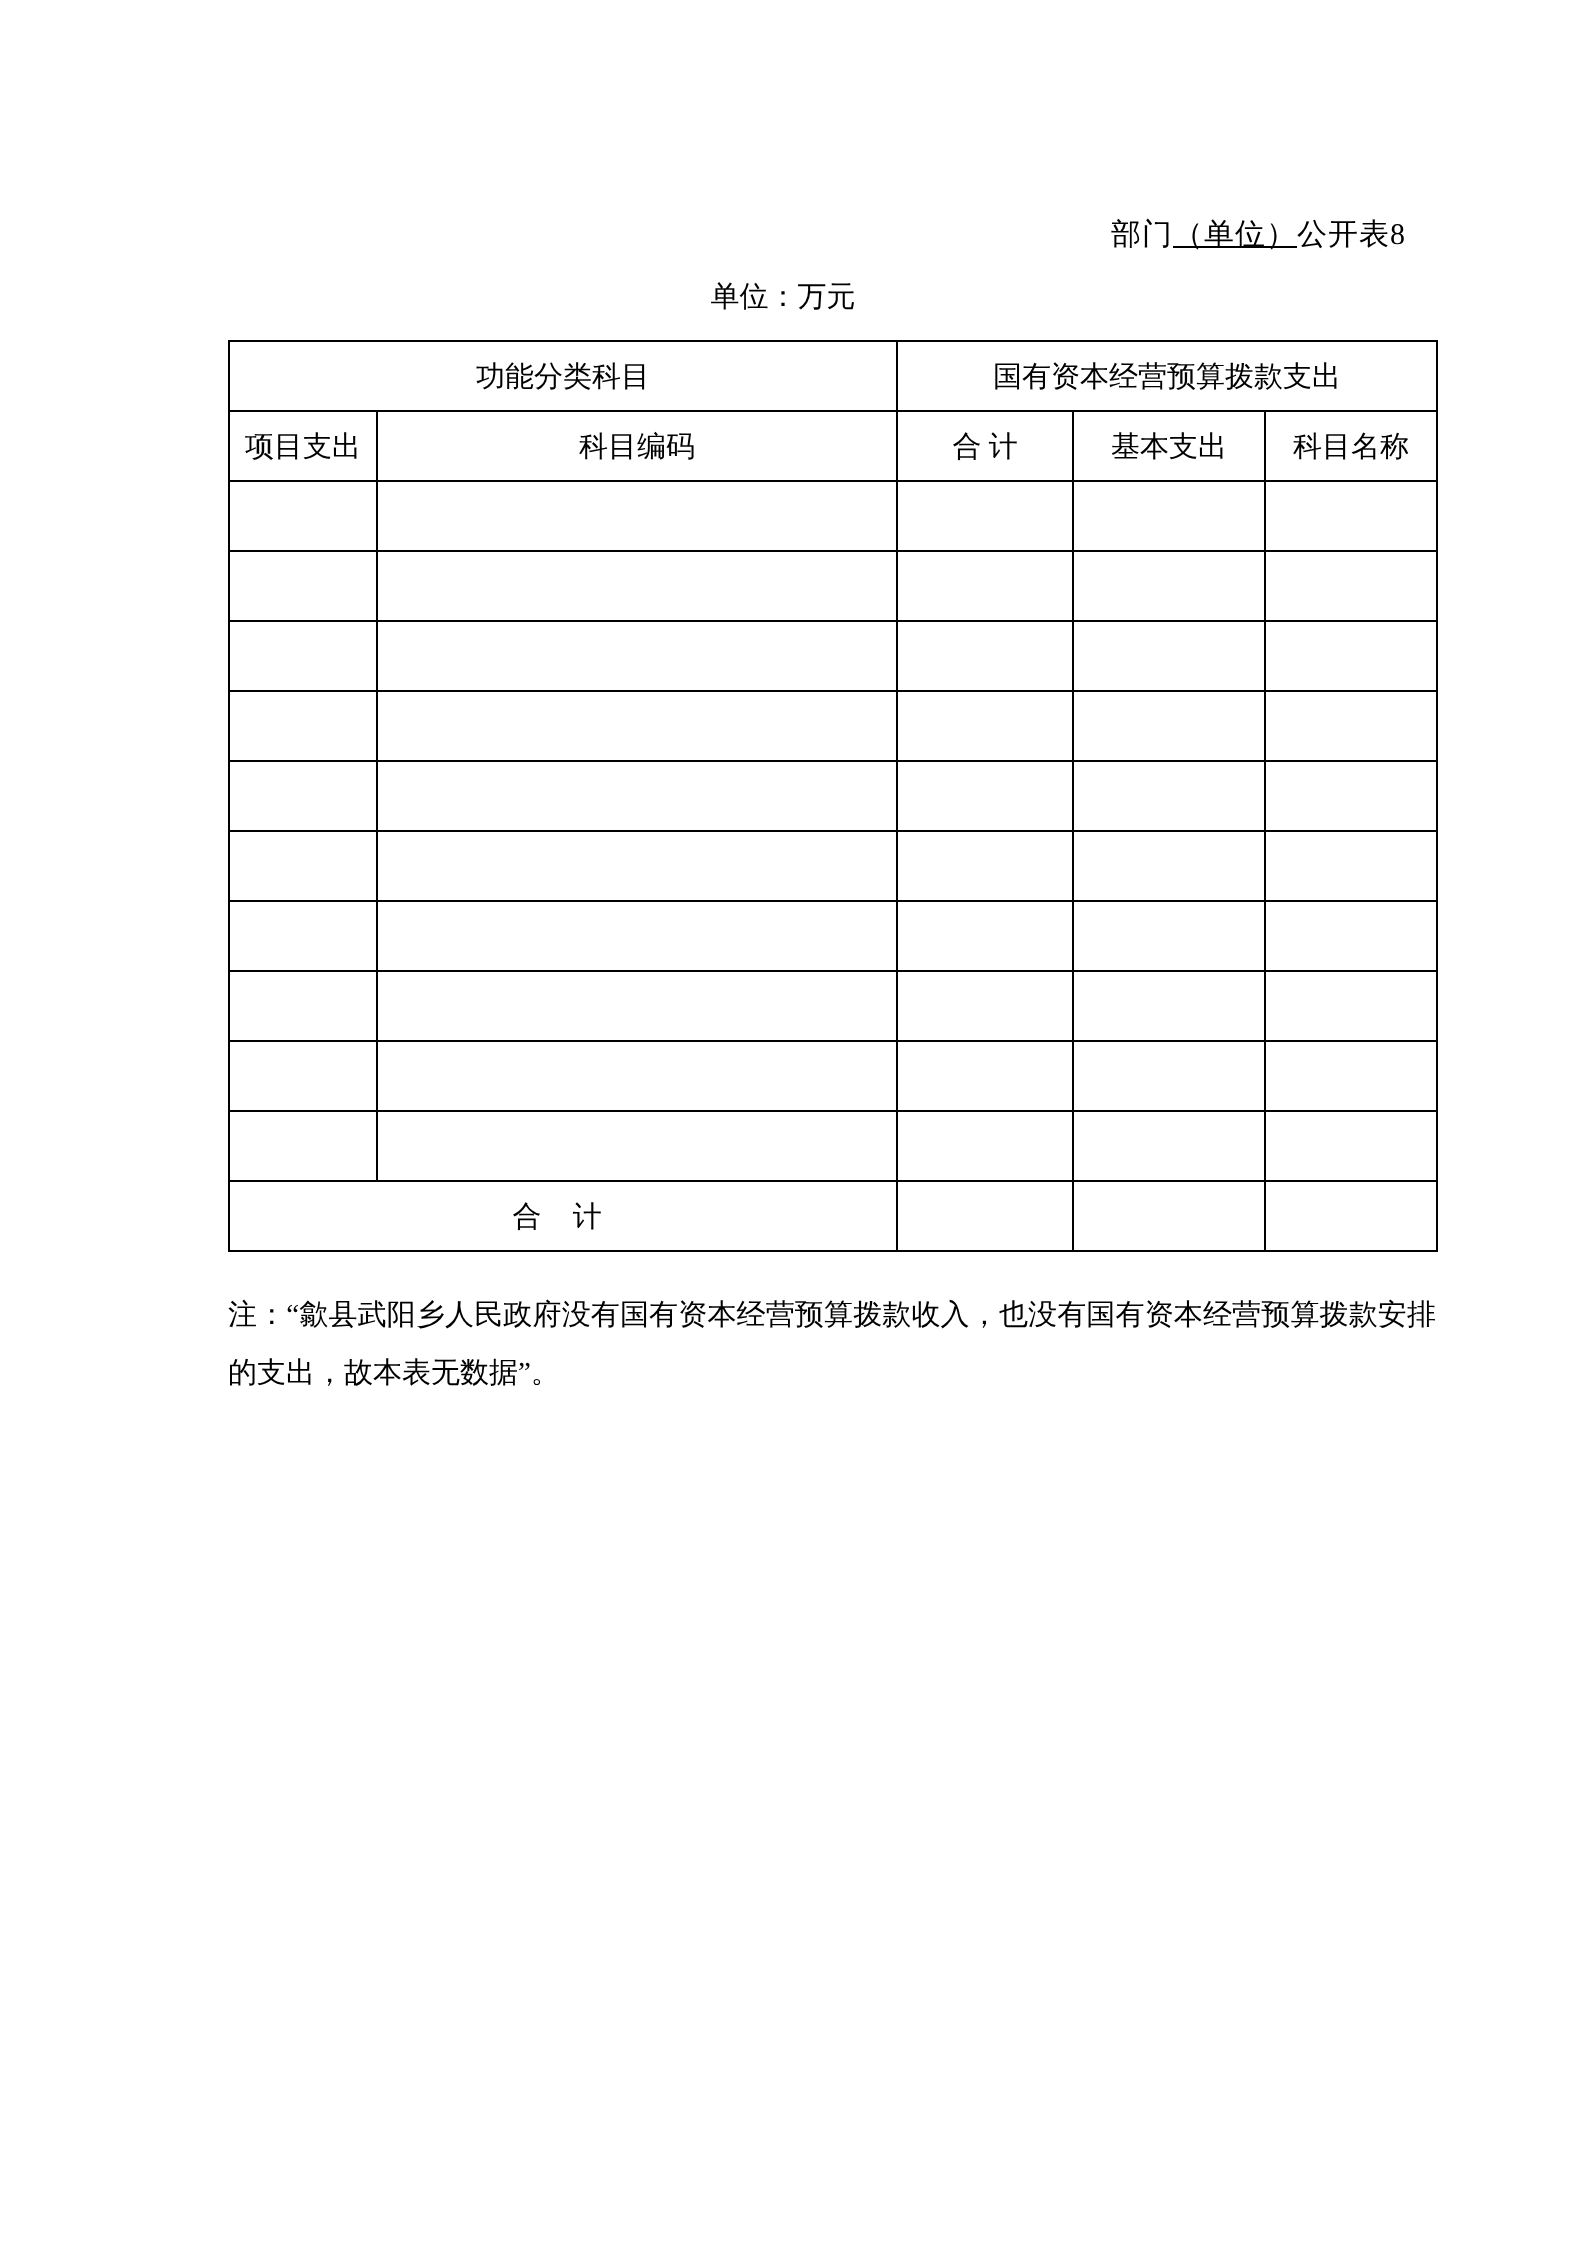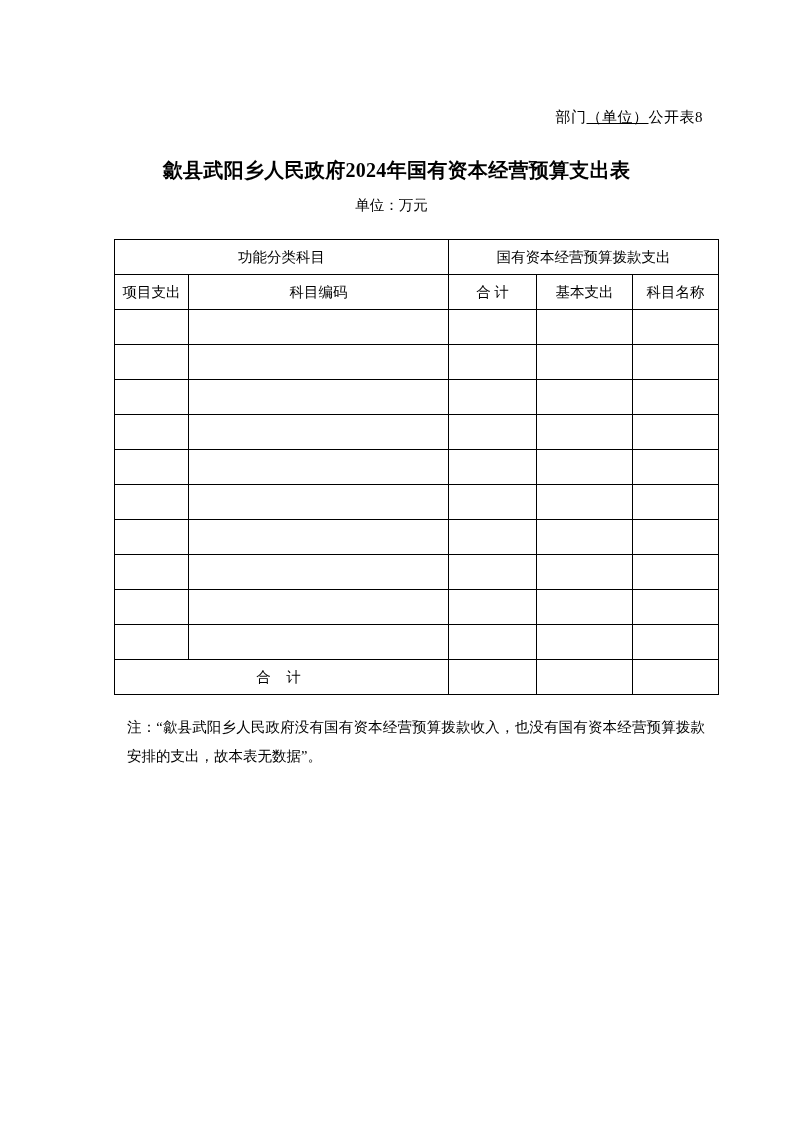--- a/index.html
+++ b/index.html
@@ -41,21 +41,21 @@
     font-family: "Liberation Serif", "DejaVu Serif", serif;
     letter-spacing: 0.3px;
   }
   .unit-line {
     margin-top: 12px;
     text-align: center;
     font-size: 14.5px;
     padding-right: 10px;
   }
   table.budget {
-    margin-top: 24px;
+    margin-top: 12px;
     border-collapse: collapse;
     width: 604px;
     margin-left: 42px;
     table-layout: fixed;
   }
   table.budget td, table.budget th {
     border: 1px solid #000000;
     text-align: center;
     vertical-align: middle;
     font-size: 14.5px;
@@ -78,34 +78,33 @@
   }
   .note {
     margin-top: 18px;
     margin-left: 42px;
     width: 604px;
     font-size: 14.5px;
     line-height: 2.0;
     text-align: justify;
   }
   .note p {
-    margin: 13px;
+    margin: 0;
     text-indent: 0;
   }
 </style>
 </head>
 <body>
 
 <div class="page">
 
   <div class="header-line">
     <span>部门</span><span class="underlined">（单位）</span><span>公开表</span><span>8</span>
   </div>
 
-  <div class="doc-title">歙县武阳乡人民政府2024年国有资本经营预算支出表</div>
 
   <div class="unit-line">单位：万元</div>
 
   <table class="budget">
     <colgroup>
       <col class="col-code">
       <col class="col-name">
       <col class="col-total">
       <col class="col-basic">
       <col class="col-project">

